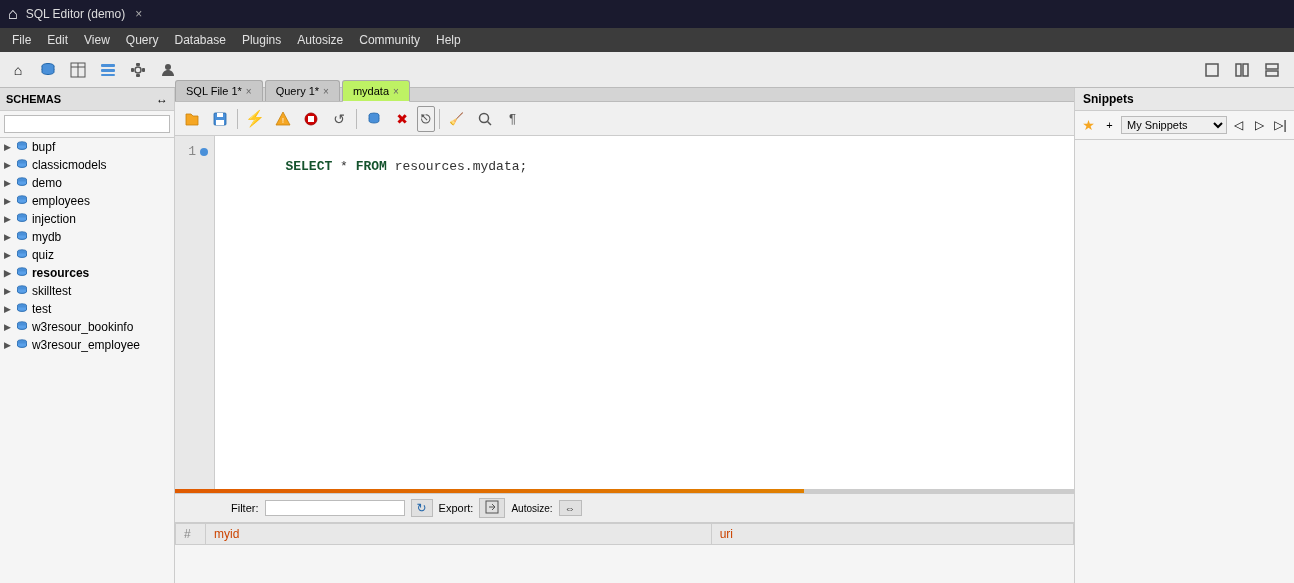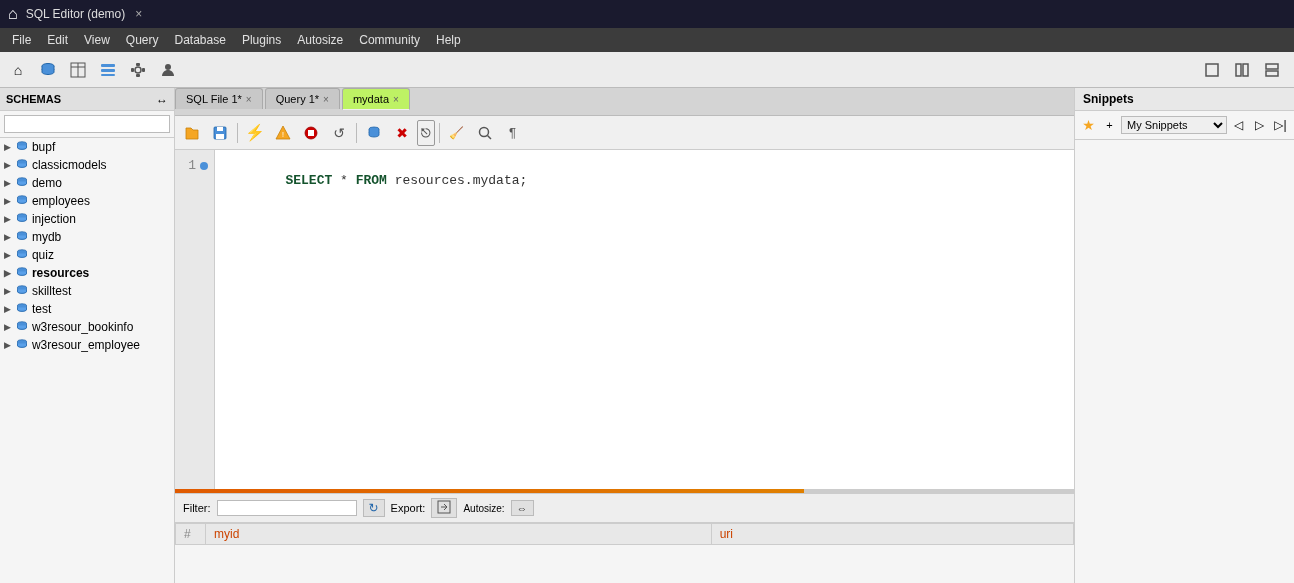--- a/index.html
+++ b/index.html
@@ -117,22 +117,22 @@
       flex-direction: column;
       background: #f0f0f0;
       min-width: 0;
     }
 
     
     #tabs {
       display: flex;
       background: #d4d4d4;
       border-bottom: 1px solid #bbb;
-      height: 28px;
-      align-items: flex-start;
+      height: 14px;
+      align-items: flex-end;
     }
     .tab {
       padding: 4px 10px;
       background: #c8c8c8;
       border: 1px solid #aaa;
       border-bottom: none;
       cursor: pointer;
       font-size: 11px;
       margin-right: 2px;
       display: flex;
@@ -196,21 +196,21 @@
       min-height: 90px;
     }
     #results-toolbar {
       display: flex;
       align-items: center;
       padding: 4px 8px;
       gap: 6px;
       border-bottom: 1px solid #ccc;
       background: #eeeeee;
     }
-    #results-toolbar label { font-size: 11px; }
+    #results-toolbar label { font-size: 11px; margin-left: 48px; }
     #filter-input {
       width: 140px;
       padding: 1px 4px;
       border: 1px solid #bbb;
       font-size: 11px;
     }
     .results-btn {
       padding: 1px 5px;
       background: #e0e0e0;
       border: 1px solid #bbb;

